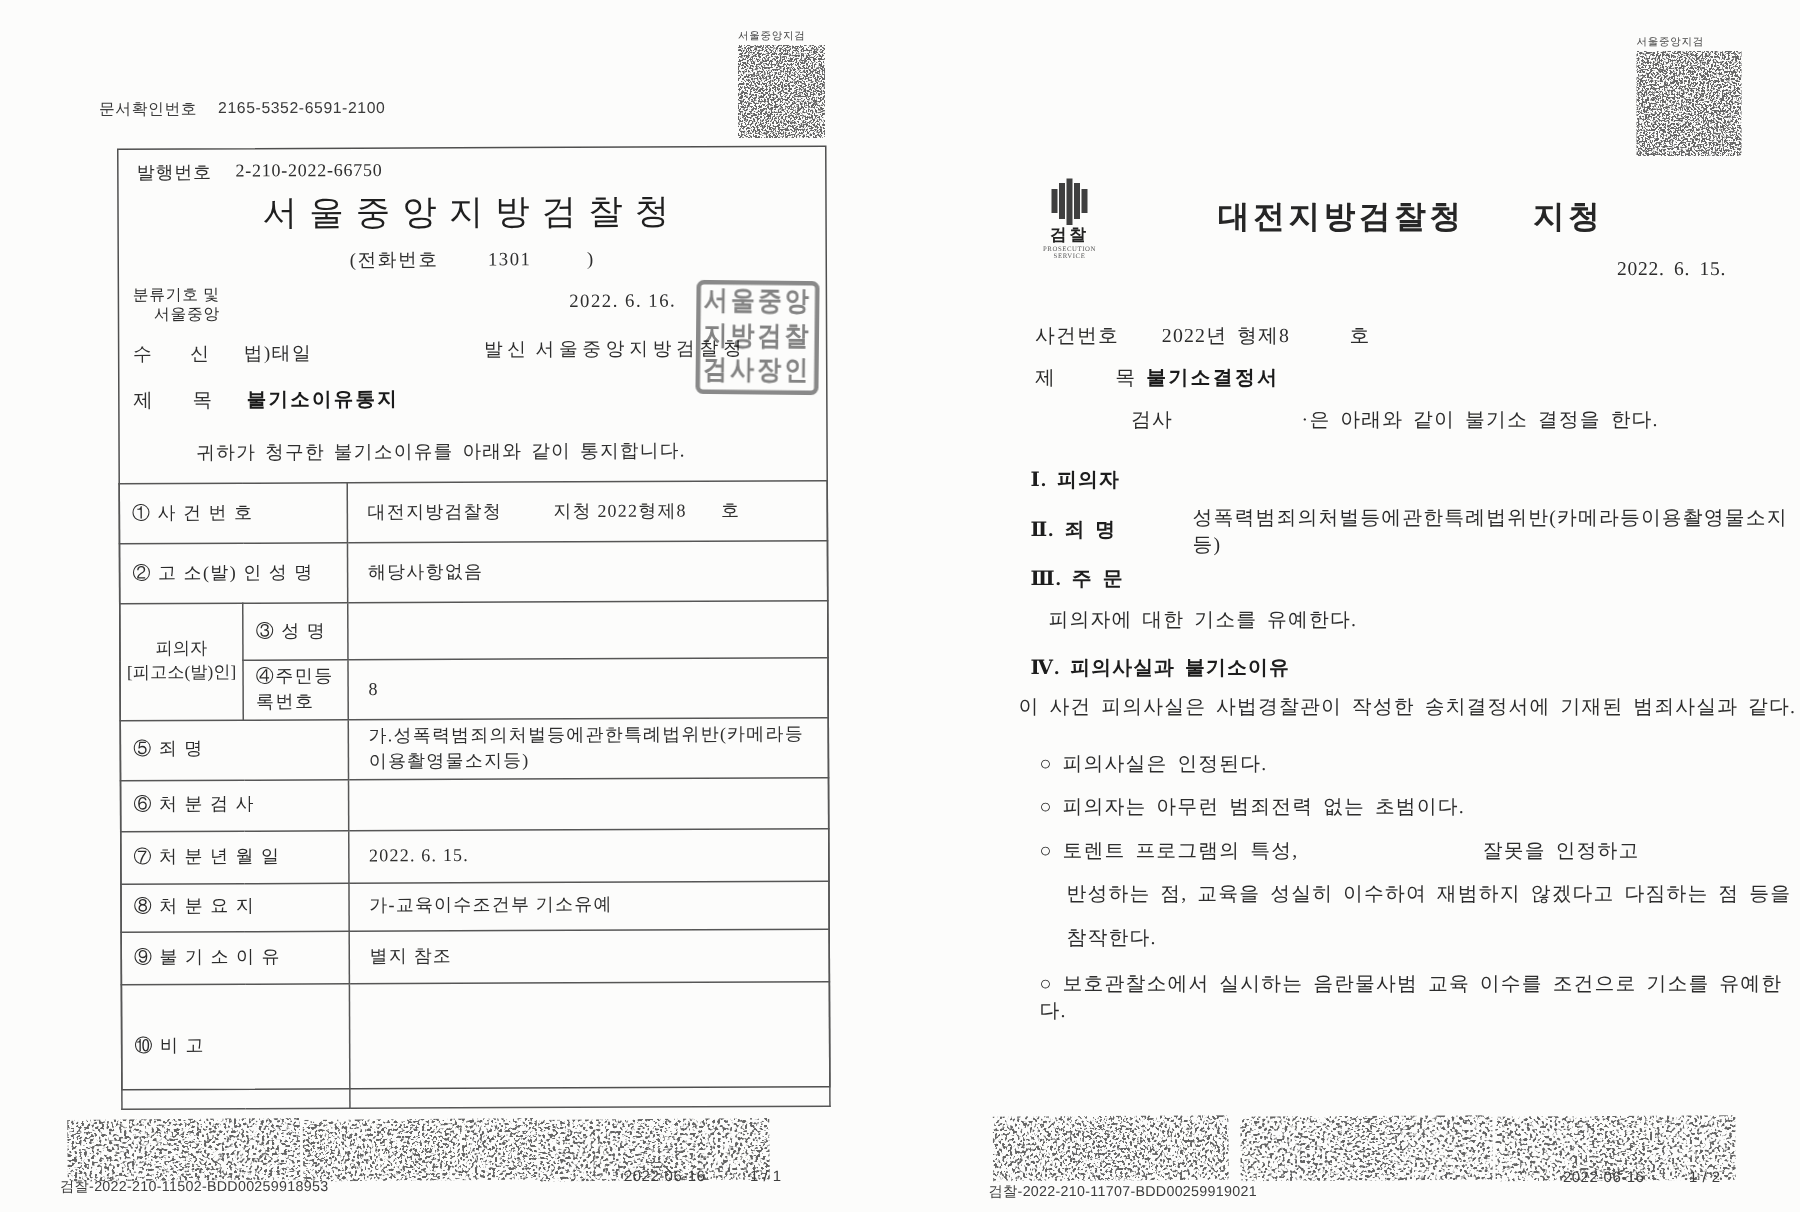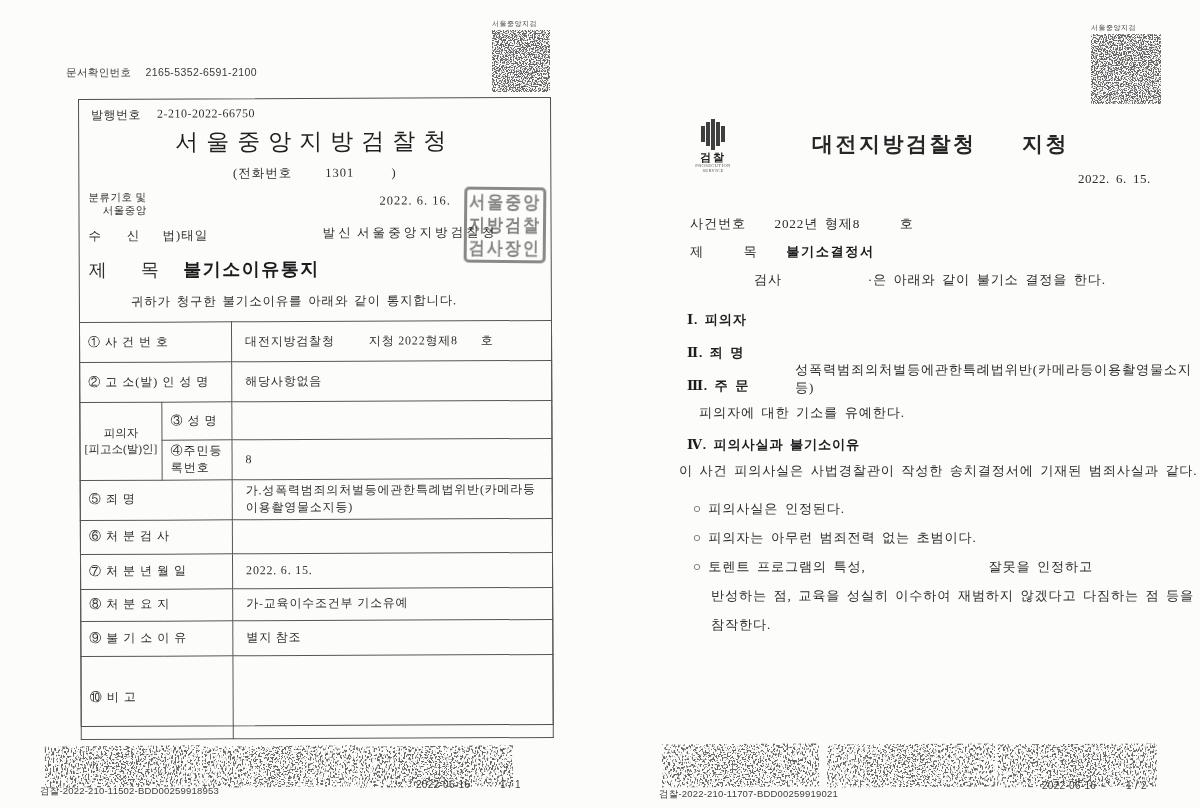--- a/index.html
+++ b/index.html
@@ -28,21 +28,21 @@
     transform:rotate(-.25deg);transform-origin:top left;background:transparent;}
   .issue{left:12px;top:7px;font-size:12px;display:flex;gap:16px;letter-spacing:.5px;}
   .doc-title{left:0;top:27px;width:100%;text-align:center;font-size:23px;letter-spacing:8px;
     color:#1f1f1f;font-weight:500;}
   .phone{left:0;top:66px;width:100%;text-align:center;font-size:12.5px;letter-spacing:1px;}
   .classno{left:9px;top:91px;font-size:10.5px;line-height:1.25;letter-spacing:.5px;text-align:right;}
   .l-date{left:300px;top:95px;font-size:12.5px;letter-spacing:1px;}
   .recv{left:9px;top:128px;font-size:12.5px;letter-spacing:1px;}
   .recv .val{margin-left:18px;}
   .send{left:243px;top:126px;font-size:12.5px;}
-  .subj{left:9px;top:158px;font-size:18px;letter-spacing:1px;}
+  .subj{left:9px;top:158px;font-size:13px;letter-spacing:1px;}
   .subj .val{margin-left:18px;font-weight:700;color:#1b1b1b;letter-spacing:1.5px;}
   .notice{left:51px;top:194px;font-size:12.5px;letter-spacing:.8px;word-spacing:2px;}
 
   .info-table{left:-1px;top:222px;width:473px;border-collapse:collapse;table-layout:fixed;
     font-size:12px;}
   .info-table td{border:1px solid #565656;padding:2px 8px;letter-spacing:1px;line-height:1.45;
     vertical-align:middle;word-break:break-all;}
   .info-table td.lab{color:#2b2b2b;}
   .info-table td.val{padding-left:13px;letter-spacing:.8px;white-space:pre-wrap;}
   .info-table td.grp{text-align:center;font-size:11.5px;padding:2px 2px;letter-spacing:0;}
@@ -70,26 +70,26 @@
   .logo-kr{font-size:11px;font-weight:700;letter-spacing:2px;margin-top:2px;color:#222;}
   .logo-en{font-size:4.5px;letter-spacing:.4px;color:#555;margin-top:1px;}
   .r-title{top:130px;font-size:21px;font-weight:700;letter-spacing:2.5px;color:#262626;
     font-family:"Liberation Sans","DejaVu Sans",sans-serif;}
   .r-title-main{left:812px;}
   .r-title-branch{left:1022px;}
   .r-date{left:1078px;top:171px;font-size:13px;letter-spacing:.5px;}
   .case{left:690px;top:215px;}
   .case .val{margin-left:22px;}
   .rsubj{left:690px;top:243px;}
-  .rsubj .val{margin-left:22px;font-weight:700;color:#1b1b1b;letter-spacing:1.6px;}
+  .rsubj .val{font-weight:700;color:#1b1b1b;letter-spacing:1.6px;}
   .decision{left:754px;top:271px;}
   .bold{font-weight:700;color:#1d1d1d;}
   .sec1{left:687px;top:311px;}
   .sec2l{left:687px;top:344px;}
-  .sec2v{left:795px;top:361px;}
+  .sec2v{left:795px;top:336px;}
   .sec3{left:687px;top:377px;}
   .sec3b{left:699px;top:404px;}
   .sec4{left:687px;top:436px;}
   .intro{left:679px;top:462px;}
   .b1{left:693px;top:500px;}
   .b2{left:693px;top:529px;}
   .b3{left:693px;top:558px;width:400px;display:flex;justify-content:space-between;}
   .b3c1{left:711px;top:587px;}
   .b3c2{left:711px;top:616px;}
   .b4{left:693px;top:647px;}
@@ -270,20 +270,21 @@
   <div class="abs intro rbase">이 사건 피의사실은 사법경찰관이 작성한 송치결정서에 기재된 범죄사실과 같다.</div>
 
   <div class="abs b1 rbase">○  피의사실은 인정된다.</div>
   <div class="abs b2 rbase">○  피의자는 아무런 범죄전력 없는 초범이다.</div>
   <div class="abs b3 rbase">
     <span>○  토렌트 프로그램의 특성,</span>
     <span>잘못을 인정하고</span>
   </div>
   <div class="abs b3c1 rbase">반성하는 점, 교육을 성실히 이수하여 재범하지 않겠다고 다짐하는 점 등을</div>
   <div class="abs b3c2 rbase">참작한다.</div>
+  <div class="abs b4 rbase">○  보호관찰소에서 실시하는 음란물사범 교육 이수를 조건으로 기소를 유예한다.</div>
 
   <div class="abs noise strip-r" style="left:662px;width:157px;"><svg width="100%" height="100%" preserveAspectRatio="none">
         <filter id="nz5" x="0" y="0" width="100%" height="100%">
           <feTurbulence type="fractalNoise" baseFrequency="0.6" numOctaves="3" seed="57"></feTurbulence>
           <feColorMatrix type="matrix" values="0 0 0 0 0.13  0 0 0 0 0.13  0 0 0 0 0.13  7 7 7 0 -10.7"></feColorMatrix>
         </filter>
         <rect width="100%" height="100%" filter="url(#nz5)"></rect>
       </svg></div>
   <div class="abs noise strip-r" style="left:827px;width:168px;"><svg width="100%" height="100%" preserveAspectRatio="none">
         <filter id="nz6" x="0" y="0" width="100%" height="100%">

